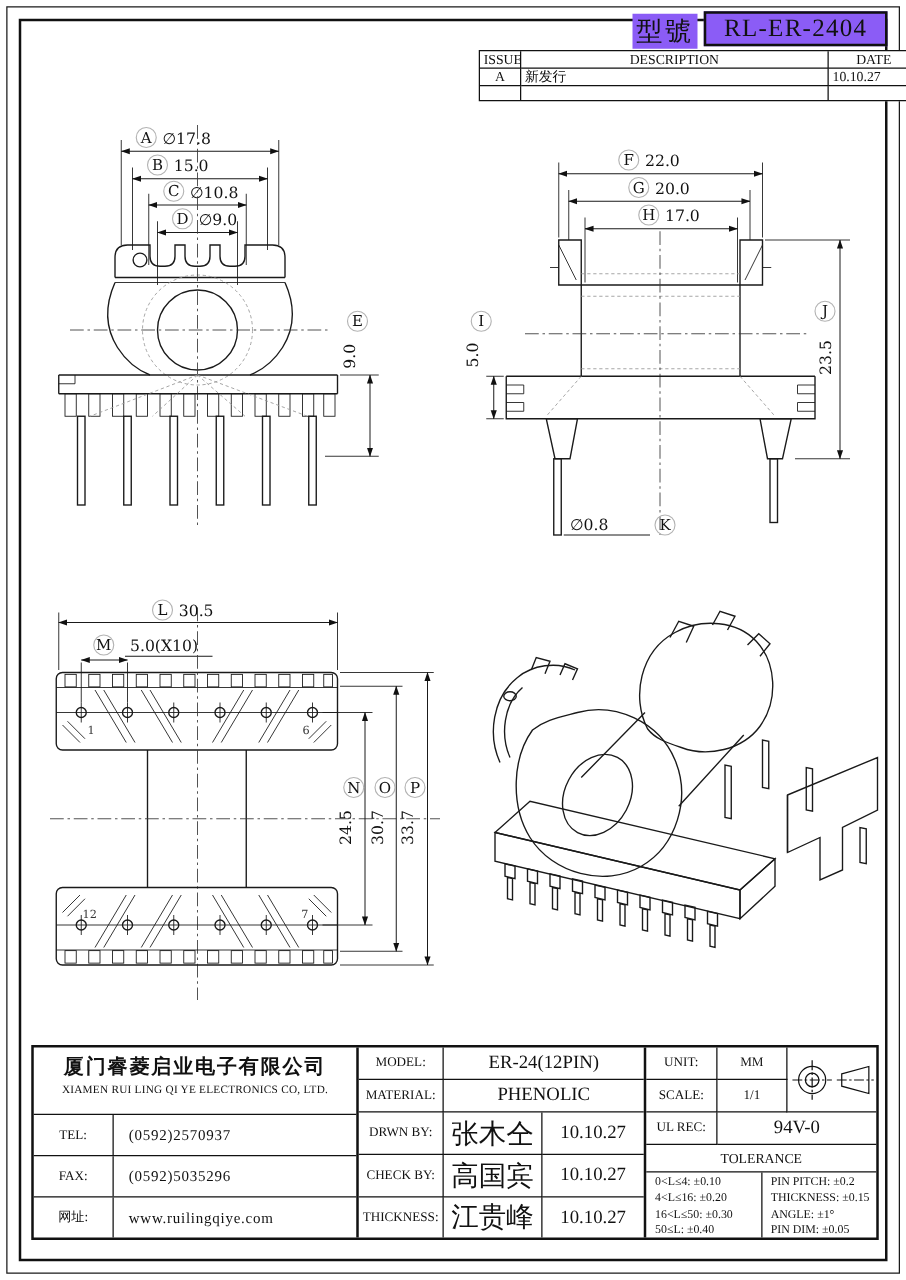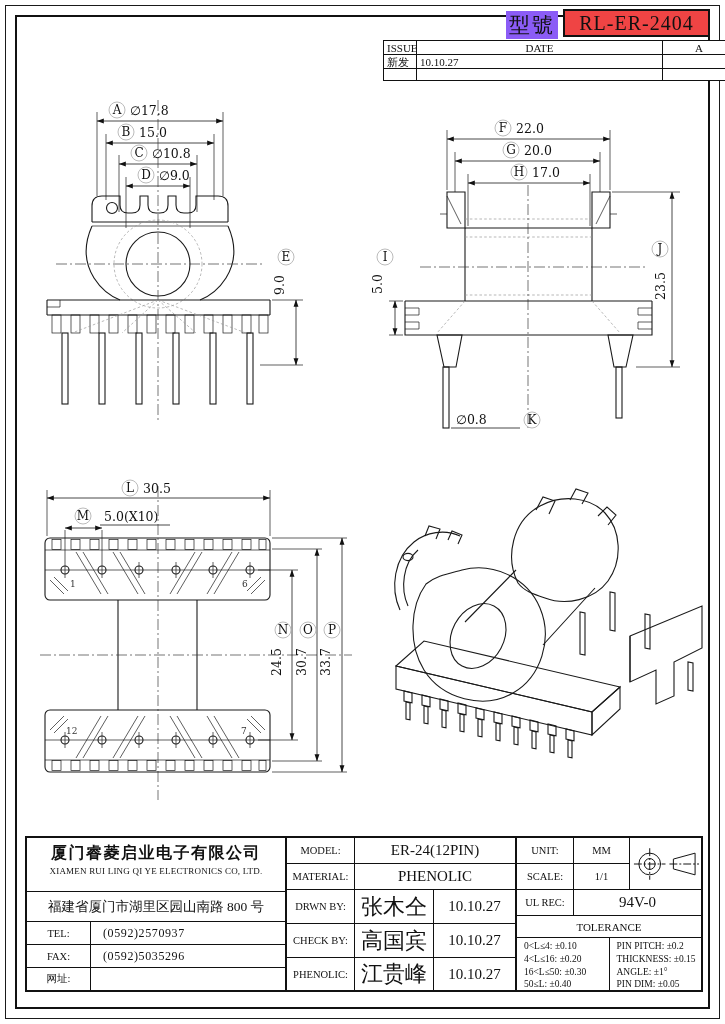--- a/index.html
+++ b/index.html
@@ -3,21 +3,21 @@
 <meta charset="utf-8">
 <style>
   html,body{margin:0;padding:0;background:#e8e8e8}
   .page{position:relative;width:725px;height:1024px;background:#fff;margin:0 auto;
         font-family:"Liberation Serif","DejaVu Serif",serif;color:#111;overflow:hidden}
   .outer-frame{position:absolute;left:5px;top:5px;right:5px;bottom:5px;border:1.2px solid #1a1a1a}
   .inner-frame{position:absolute;left:15px;top:15px;right:15px;bottom:15px;border:2px solid #111}
   
   .model-label{position:absolute;left:506px;top:11px;font-size:21px;letter-spacing:2px;background:#8b5cf6;padding:0 3px}
   .model-box{position:absolute;left:563px;top:9px;width:147px;height:28px;border:2px solid #111;
-             background:#ef4444;display:flex;align-items:center;justify-content:center;
+             background:#8b5cf6;display:flex;align-items:center;justify-content:center;
              font-size:20px;letter-spacing:1px;box-sizing:border-box}
   
   .rev{position:absolute;left:383px;top:40px;width:353px;border:1px solid #111;background:#fff;
        display:grid;grid-template-columns:33px 246px auto;font-size:11px;box-sizing:border-box}
   .rev>div{border-right:1px solid #111;border-bottom:1px solid #111;height:14px;line-height:14px;
            padding:0 3px;box-sizing:border-box;overflow:hidden}
   .rev>div:nth-child(3n){border-right:none}
   .rev>div:nth-child(n+7){border-bottom:none;height:11px}
   .rev .ctr{text-align:center}
   
@@ -68,20 +68,21 @@
   <div class="outer-frame"></div>
   <div class="inner-frame"></div>
 
   <div class="model-label">型號</div>
   <div class="model-box">
     <span>RL-ER-2404</span>
   </div>
 
   <div class="rev">
     <div class="ctr">ISSUE</div>
+    <div class="ctr">DESCRIPTION</div>
     <div class="ctr">DATE</div>
     <div class="ctr">A</div>
     <div>新发行</div>
     <div>10.10.27</div>
     <div></div>
     <div></div>
     <div></div>
   </div>
 
   <svg class="draw" width="725" height="1024" viewBox="0 0 725 1024">
@@ -406,46 +407,46 @@
       <path d="M688,662 l0,28 l5,1 l0,-28 z"></path>
     </g>
   </svg>
 
   <div class="tb">
     <div class="tb-left">
       <div class="co-name">
         <div class="co-cn">厦门睿菱启业电子有限公司</div>
         <div class="co-en">XIAMEN RUI LING QI YE ELECTRONICS CO, LTD.</div>
       </div>
-      <div class="co-addr">福建省厦门市湖里区园山南路 800 号</div>
       <div class="co-row">
         <div class="co-lab">TEL:</div>
         <div class="co-val">(0592)2570937</div>
       </div>
       <div class="co-row">
         <div class="co-lab">FAX:</div>
         <div class="co-val">(0592)5035296</div>
       </div>
       <div class="co-row">
         <div class="co-lab">网址:</div>
+        <div class="co-val">www.ruilingqiye.com</div>
       </div>
     </div>
 
     <div class="tb-mid">
       <div class="cell lab">MODEL:</div>
       <div class="cell val sp2 noR">ER-24(12PIN)</div>
       <div class="cell lab">MATERIAL:</div>
       <div class="cell val sp2 noR">PHENOLIC</div>
       <div class="cell lab">DRWN BY:</div>
       <div class="cell cjk">张木仝</div>
       <div class="cell val noR">10.10.27</div>
       <div class="cell lab">CHECK BY:</div>
       <div class="cell cjk">高国宾</div>
       <div class="cell val noR">10.10.27</div>
-      <div class="cell lab noB">PHENOLIC:</div>
+      <div class="cell lab noB">THICKNESS:</div>
       <div class="cell cjk noB">江贵峰</div>
       <div class="cell val noR noB">10.10.27</div>
     </div>
 
     <div class="tb-right">
       <div class="cell lab">UNIT:</div>
       <div class="cell lab">MM</div>
       <div class="cell sym noR">
         <svg width="72" height="50" viewBox="0 0 72 50">
           <g stroke="#111" fill="none" stroke-width="1">

